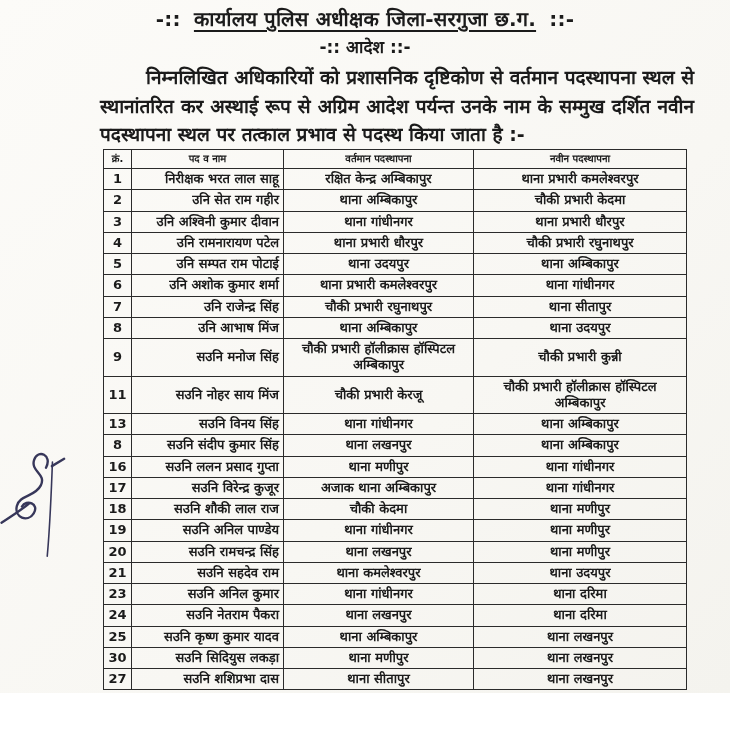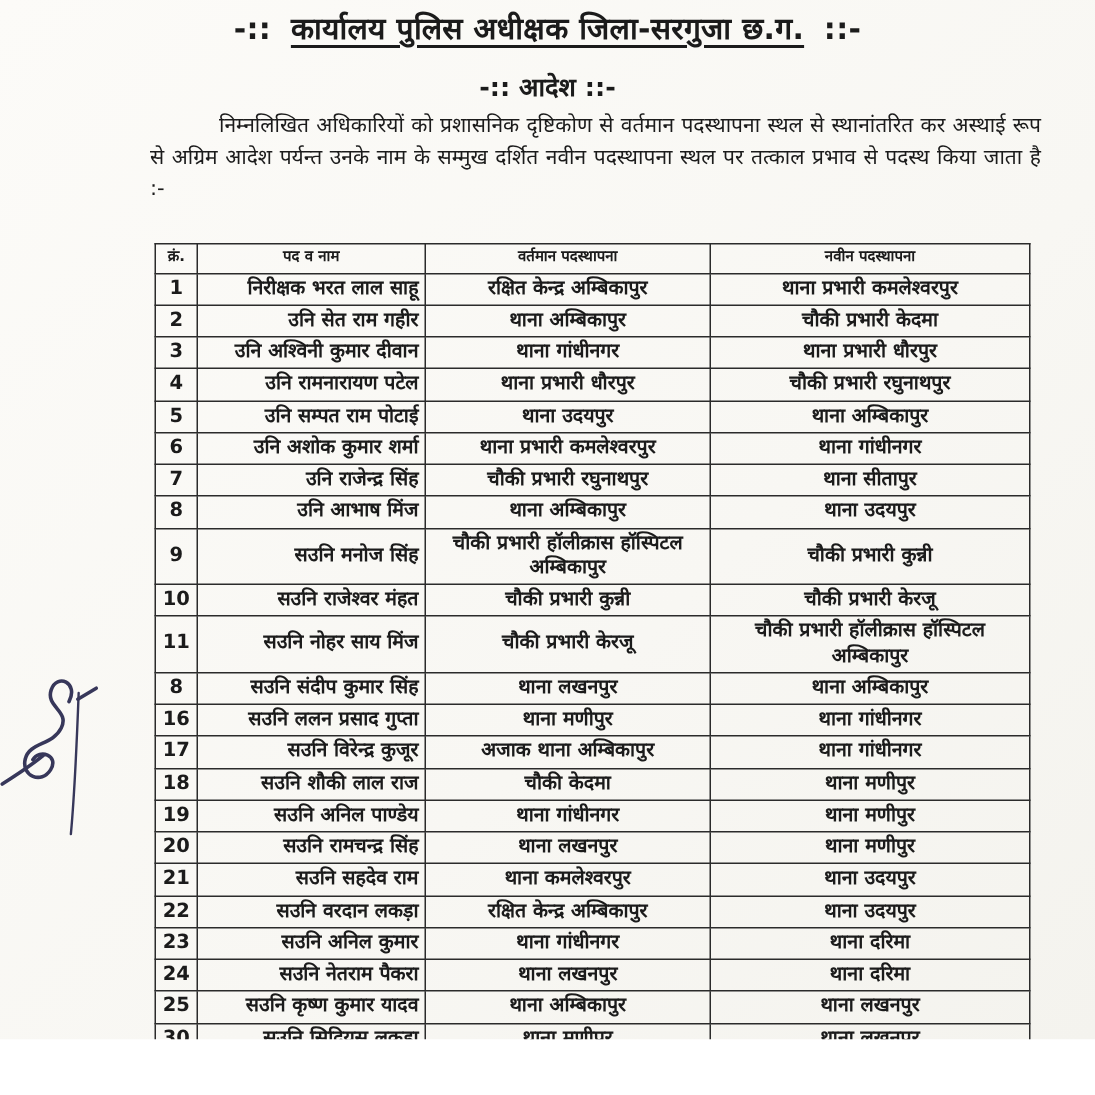--- a/index.html
+++ b/index.html
@@ -23,26 +23,26 @@
   .title-line .underlined{
     text-decoration:underline;
     text-underline-offset:4px;
     text-decoration-thickness:1.5px;
     margin:0 6px;
   }
   .subtitle-line{
     text-align:center;
     font-size:17px;
     font-weight:bold;
-    margin-top:14px;
+    margin-top:3px;
   }
   .intro{
-    margin:5px 36px 25px 100px;
-    font-size:14px;
-    font-weight:normal;
+    margin:5px 36px 0 100px;
+    font-size:19px;
+    font-weight:bold;
     line-height:1.5;
     text-align:justify;
     text-indent:46px;
   }
   table.order{
     margin-left:103px;
     border-collapse:collapse;
     table-layout:fixed;
     width:583px;
     font-size:13px;
@@ -151,32 +151,32 @@
           <td>थाना अम्बिकापुर</td>
           <td>थाना उदयपुर</td>
         </tr>
         <tr>
           <td>9</td>
           <td>सउनि मनोज सिंह</td>
           <td>चौकी प्रभारी हॉलीक्रास हॉस्पिटल अम्बिकापुर</td>
           <td>चौकी प्रभारी कुन्नी</td>
         </tr>
         <tr>
-          <td>10</td>
-          <td>सउनि राजेश्वर मंहत</td>
-          <td>चौकी प्रभारी कुन्नी</td>
-          <td>चौकी प्रभारी केरजू</td>
-        </tr>
-        <tr>
           <td>11</td>
           <td>सउनि नोहर साय मिंज</td>
           <td>चौकी प्रभारी केरजू</td>
           <td>चौकी प्रभारी हॉलीक्रास हॉस्पिटल अम्बिकापुर</td>
         </tr>
         <tr>
+          <td>13</td>
+          <td>सउनि विनय सिंह</td>
+          <td>थाना गांधीनगर</td>
+          <td>थाना अम्बिकापुर</td>
+        </tr>
+        <tr>
           <td>8</td>
           <td>सउनि संदीप कुमार सिंह</td>
           <td>थाना लखनपुर</td>
           <td>थाना अम्बिकापुर</td>
         </tr>
         <tr>
           <td>16</td>
           <td>सउनि ललन प्रसाद गुप्ता</td>
           <td>थाना मणीपुर</td>
           <td>थाना गांधीनगर</td>
@@ -202,26 +202,20 @@
         <tr>
           <td>20</td>
           <td>सउनि रामचन्द्र सिंह</td>
           <td>थाना लखनपुर</td>
           <td>थाना मणीपुर</td>
         </tr>
         <tr>
           <td>21</td>
           <td>सउनि सहदेव राम</td>
           <td>थाना कमलेश्वरपुर</td>
-          <td>थाना उदयपुर</td>
-        </tr>
-        <tr>
-          <td>22</td>
-          <td>सउनि वरदान लकड़ा</td>
-          <td>रक्षित केन्द्र अम्बिकापुर</td>
           <td>थाना उदयपुर</td>
         </tr>
         <tr>
           <td>23</td>
           <td>सउनि अनिल कुमार</td>
           <td>थाना गांधीनगर</td>
           <td>थाना दरिमा</td>
         </tr>
         <tr>
           <td>24</td>

